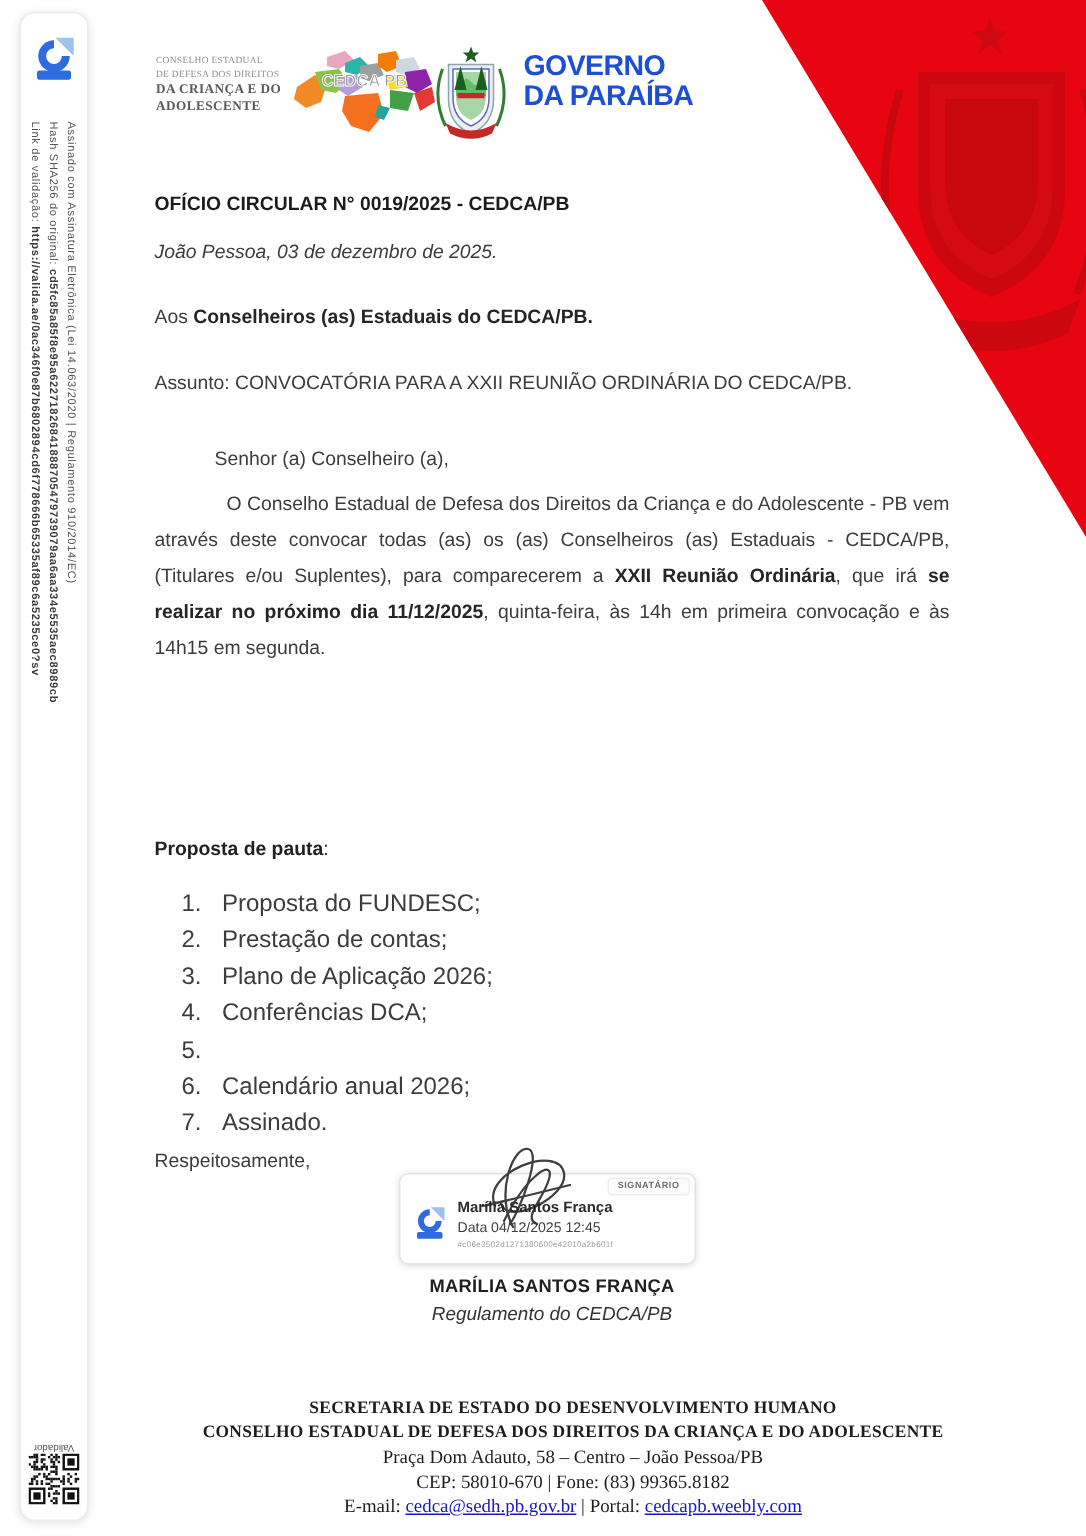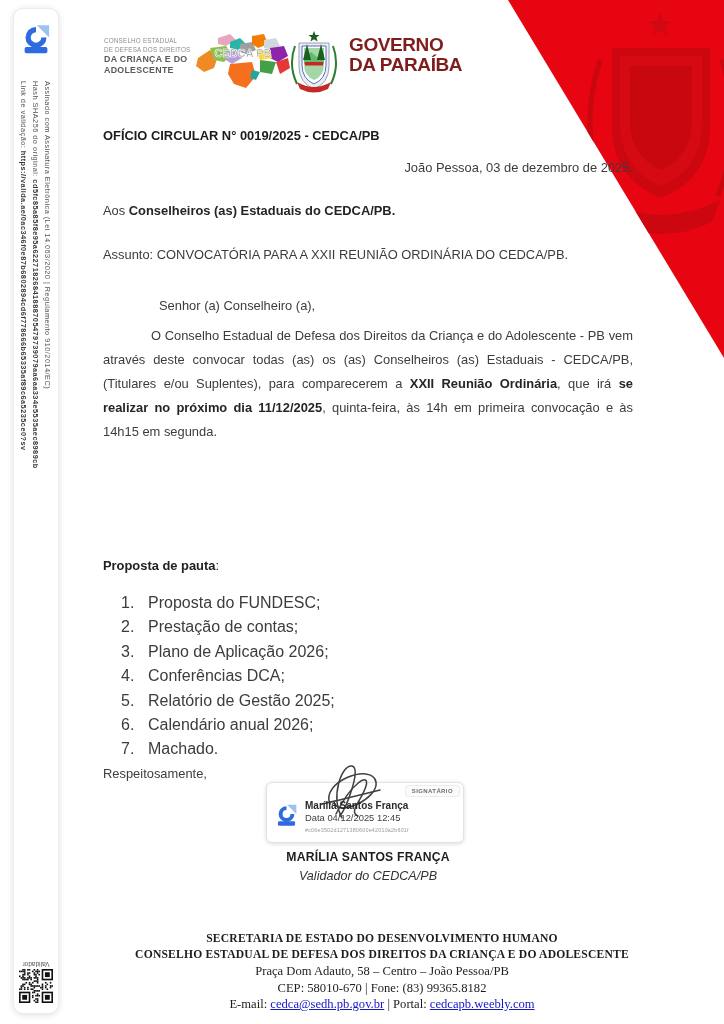--- a/index.html
+++ b/index.html
@@ -15,36 +15,36 @@
          font-size:7.4px;letter-spacing:.45px;line-height:12px;color:#555;white-space:nowrap;}
   .vtext b{color:#3a3a3a;}
   .qrblock{position:absolute;left:0;right:0;bottom:8px;text-align:center;transform:rotate(180deg);}
   .qrblock svg{display:block;margin:2px auto 0;}
   .qrlabel{font-size:6.5px;color:#555;margin-top:1px;}
 
   
   .corner{position:absolute;inset:0;pointer-events:none;}
 
   
-  .council{position:absolute;left:104px;top:37px;width:95px;line-height:8.5px;}
+  .council{position:absolute;left:104px;top:37px;width:95px;line-height:8.5px;font-family:Liberation Serif, serif;}
   .council .s{font-size:6.3px;color:#8d8d8d;letter-spacing:.2px;}
   .council .b{font-size:8.8px;font-weight:bold;color:#5a5a5a;letter-spacing:.3px;line-height:10.5px;}
   .maplogo{position:absolute;left:196px;top:28px;}
   .coat{position:absolute;left:288px;top:30px;}
-  .gov{position:absolute;left:349px;top:35px;font-weight:800;color:#7f1d1d;
+  .gov{position:absolute;left:349px;top:35px;font-weight:800;color:#1d4ed8;
        font-size:19px;line-height:20px;letter-spacing:-.4px;}
 
   
   .doc{position:absolute;left:103px;width:530px;font-size:12.9px;color:#3c3c3c;}
   .title{top:128px;font-weight:bold;color:#1c1c1c;}
-  .dateline{top:160px;text-align:right;}
+  .dateline{top:160px;text-align:left;font-style:italic;}
   .addr{top:203px;}
   .addr b,.subject b{color:#2a2a2a;}
   .subject{top:247px;}
-  .salut{top:298px;left:159px;width:400px;}
+  .salut{top:298px;left:143px;width:400px;}
   .para{text-align:justify;line-height:24px;text-indent:48px;}
   .p1{top:324px;}
   .p2{top:466px;}
   .pauta-h{top:558px;font-weight:bold;color:#222;}
   .pauta-h .colon{font-weight:normal;}
   .list{position:absolute;left:121px;top:594px;width:420px;}
   .li{position:relative;height:24.4px;padding-left:27px;}
   .num{position:absolute;left:0;width:20px;}
   .closing{top:766px;}
   b.ink{color:#252525;}
@@ -295,23 +295,23 @@
 
   <div class="doc pauta-h" style="position:absolute;">
     <span>Proposta de pauta</span><span class="colon">:</span>
   </div>
 
   <div class="list">
     <div class="li"><span class="num">1.</span><span>Proposta do FUNDESC;</span></div>
     <div class="li"><span class="num">2.</span><span>Prestação de contas;</span></div>
     <div class="li"><span class="num">3.</span><span>Plano de Aplicação 2026;</span></div>
     <div class="li"><span class="num">4.</span><span>Conferências DCA;</span></div>
-    <div class="li"><span class="num">5.</span><span>Relatório de Gestão 2025;</span></div>
+    <div class="li"><span class="num">5.</span></div>
     <div class="li"><span class="num">6.</span><span>Calendário anual 2026;</span></div>
-    <div class="li"><span class="num">7.</span><span>Machado.</span></div>
+    <div class="li"><span class="num">7.</span><span>Assinado.</span></div>
   </div>
 
   <div class="doc closing" style="position:absolute;">Respeitosamente,</div>
 
   <div class="stamp">
     <div class="badge">SIGNATÁRIO</div>
     <svg class="slogo" viewBox="0 0 32 36">
       <polygon points="17,1 31,1 31,15" fill="#9ec1f0"></polygon>
       <path d="M16,3 a12,12 0 1 0 12,12 l-6,0 a6,6 0 1 1 -6,-6 Z" fill="#2e6be0"></path>
       <rect x="3" y="26" width="26" height="7" rx="2" fill="#2e6be0"></rect>
@@ -325,21 +325,21 @@
   <svg class="scribble" width="90" height="84" viewBox="0 0 90 84">
     <g fill="none" stroke="#262626" stroke-width="1.5" opacity=".88" stroke-linecap="round">
       <path d="M34,66 C 22,44 34,12 44,14 C 54,16 38,56 32,64"></path>
       <path d="M28,62 C 44,30 62,20 58,34 C 54,48 40,60 50,64"></path>
       <path d="M22,52 C 12,30 64,10 68,30 C 71,46 30,66 26,50"></path>
       <path d="M14,52 C 32,48 56,42 72,38"></path>
     </g>
   </svg>
 
   <div class="doc signame" style="position:absolute;">MARÍLIA SANTOS FRANÇA</div>
-  <div class="doc sigrole" style="position:absolute;">Validador do CEDCA/PB</div>
+  <div class="doc sigrole" style="position:absolute;">Regulamento do CEDCA/PB</div>
 
   <div class="footer">
     <div class="fb">SECRETARIA DE ESTADO DO DESENVOLVIMENTO HUMANO</div>
     <div class="fb">CONSELHO ESTADUAL DE DEFESA DOS DIREITOS DA CRIANÇA E DO ADOLESCENTE</div>
     <div>Praça Dom Adauto, 58 – Centro – João Pessoa/PB</div>
     <div>CEP: 58010-670 | Fone: (83) 99365.8182</div>
     <div>
       <span>E-mail: </span><a class="flink">cedca@sedh.pb.gov.br</a><span> | </span><span>Portal: </span><a class="flink">cedcapb.weebly.com</a>
     </div>
   </div>

